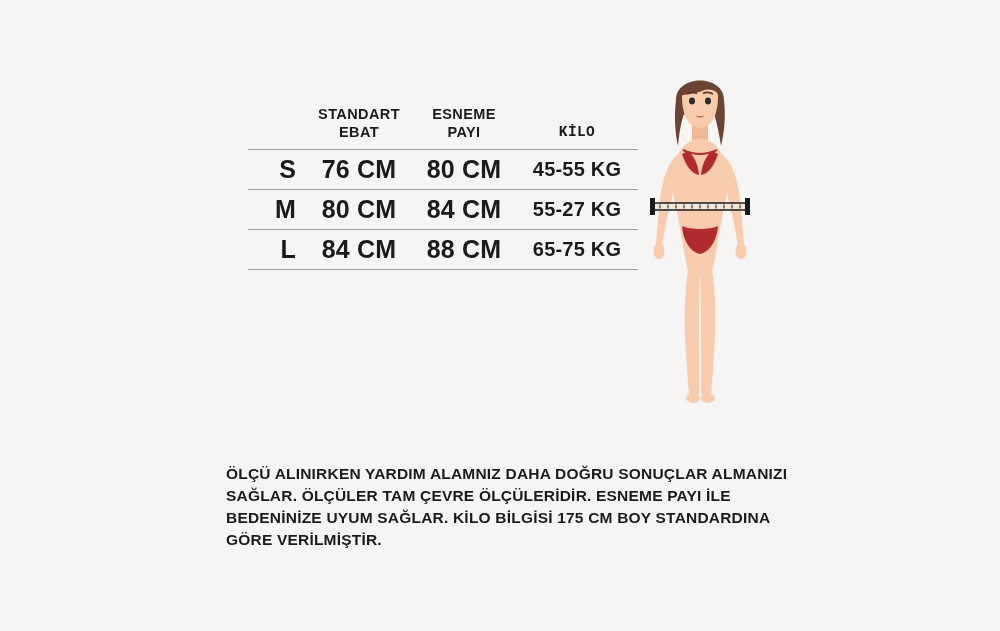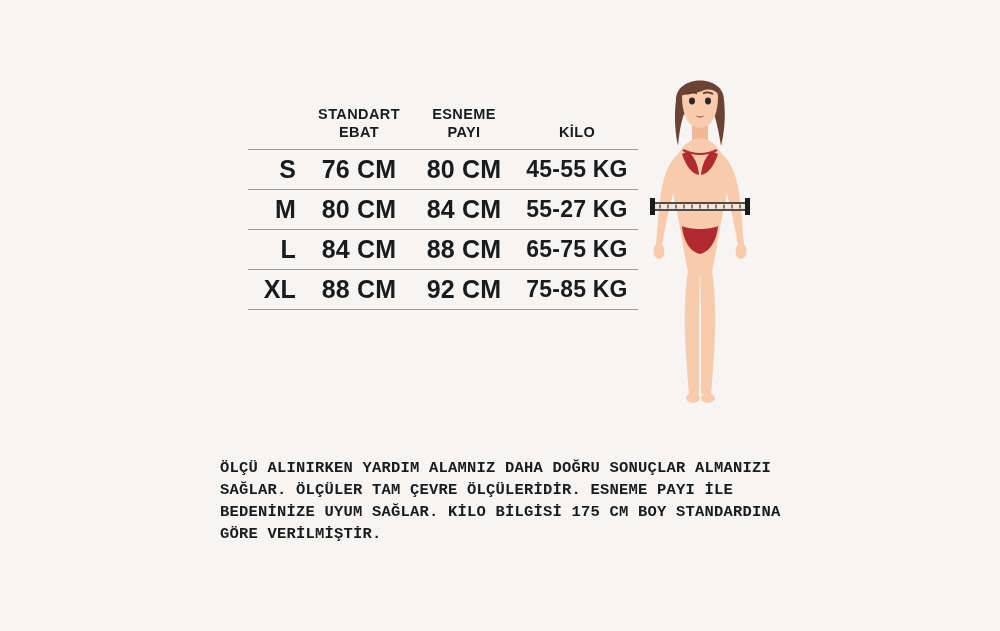--- a/index.html
+++ b/index.html
@@ -42,21 +42,21 @@
     letter-spacing: 0.4px;
     text-align: center;
     padding: 0 0 8px 0;
     vertical-align: bottom;
     line-height: 1.25;
     color: #1b1b1b;
   }
   table.size-table th.col-label { width: 58px; }
   table.size-table th.col-standart { width: 106px; }
   table.size-table th.col-esneme { width: 104px; }
-  table.size-table th.col-kilo { width: 122px; }
+  table.size-table th.col-kilo { width: 122px; font-family: Liberation Mono, monospace; }
 
   table.size-table td {
     font-size: 25px;
     font-weight: bold;
     text-align: center;
     padding: 5px 0 5px 0;
     border-top: 1.5px solid #9a9a9a;
     letter-spacing: 0.2px;
     white-space: nowrap;
   }
@@ -65,21 +65,21 @@
   }
   table.size-table tr.row:last-child td {
     border-bottom: 1.5px solid #9a9a9a;
   }
   table.size-table td.size-label {
     text-align: right;
     padding-right: 10px;
     font-size: 25px;
   }
   table.size-table td.kilo-cell {
-    font-size: 23px;
+    font-size: 20px;
   }
 
   
   .figure {
     position: absolute;
     left: 620px;
     top: 58px;
     width: 180px;
     height: 350px;
   }
@@ -90,21 +90,21 @@
     position: absolute;
     left: 218px;
     top: 455px;
     width: 600px;
     font-size: 15.5px;
     font-weight: bold;
     line-height: 1.42;
     letter-spacing: 0.2px;
     color: #1b1b1b;
   }
-  .note p { margin: 2px; font-family: Liberation Mono, monospace; }
+  .note p { margin: 8px; }
 </style>
 </head>
 <body style="background: rgb(247, 245, 244);">
 
 <div class="page">
 
   <div class="table-wrap">
     <table class="size-table">
       <thead>
         <tr>
@@ -131,26 +131,20 @@
           <td class="size-label">M</td>
           <td>80 CM</td>
           <td>84 CM</td>
           <td class="kilo-cell">55-27 KG</td>
         </tr>
         <tr class="row">
           <td class="size-label">L</td>
           <td>84 CM</td>
           <td>88 CM</td>
           <td class="kilo-cell">65-75 KG</td>
-        </tr>
-        <tr class="row">
-          <td class="size-label">XL</td>
-          <td>88 CM</td>
-          <td>92 CM</td>
-          <td class="kilo-cell">75-85 KG</td>
         </tr>
       </tbody>
     </table>
   </div>
 
   <div class="figure">
     <svg width="180" height="350" viewBox="0 0 180 350" xmlns="http://www.w3.org/2000/svg">
 
       <path d="M56 42 C56 16, 104 16, 104 42 C106 60, 104 76, 101 88 C99 74, 96 62, 94 56 C84 64, 72 64, 64 56 C61 64, 59 76, 58 88 C55 74, 54 58, 56 42 Z" fill="#6b4332"></path>
 

